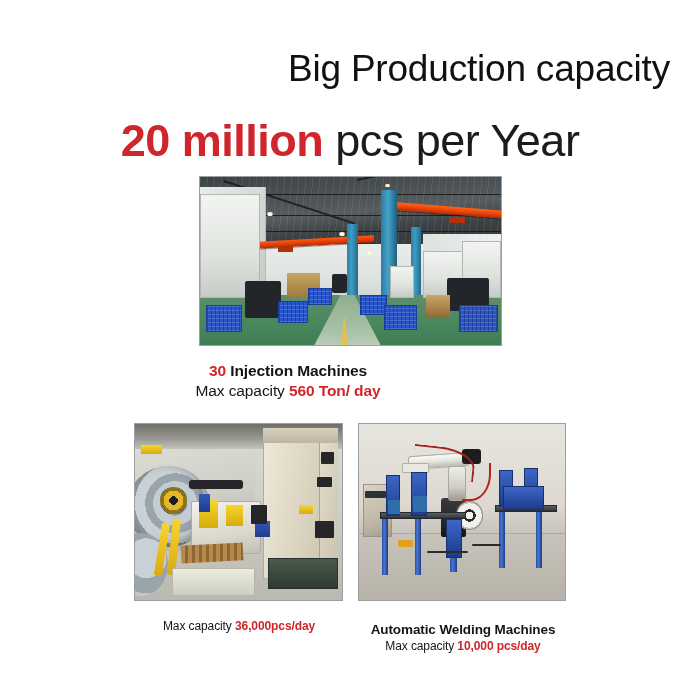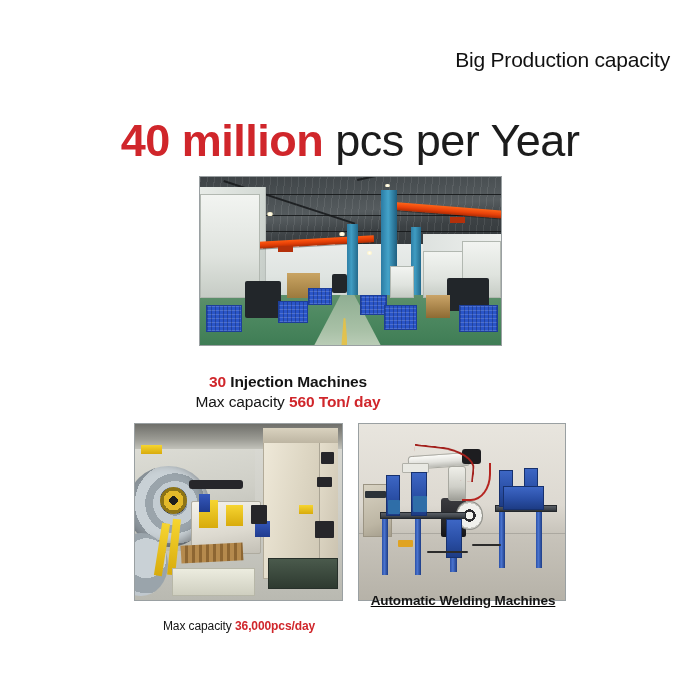--- a/index.html
+++ b/index.html
@@ -34,21 +34,21 @@
   }
   .logo-sub {
     position:absolute; left:38px; top:46px; width:108px; height:7px;
     font-size:5px; color:#2a2a2a; letter-spacing:0.4px;
     font-family:"Liberation Sans", sans-serif; white-space:nowrap;
     overflow:hidden; opacity:.75;
   }
 
   .headline-right {
     position:absolute; right:30px; top:48px;
-    font-size:21px; color:#111; font-weight:400;
+    font-size:37px; color:#111; font-weight:400;
     letter-spacing:-0.2px; white-space:nowrap;
   }
 
   
   .bigline {
     position:absolute; left:0; top:113px; width:700px;
     text-align:center; white-space:nowrap;
     font-size:45px; font-weight:400; letter-spacing:-0.5px;
     line-height:56px;
   }
@@ -273,39 +273,39 @@
     border:1px solid #9b9483;
   }
   .w-small { position:absolute; background:#2c3238; border-radius:1px; }
 
   
   .cap { position:absolute; text-align:center; white-space:nowrap; }
   .cap .l1 { font-size:15.5px; font-weight:700; color:#151515; letter-spacing:-0.1px; }
   .cap .l2 { font-size:15.5px; font-weight:400; color:#151515; letter-spacing:-0.1px; margin-top:2px;}
   .cap .red { color:#d0262b; font-weight:700; }
 
-  .cap-top   { left:0; top:362px; width:576px;margin-top:11px; }
+  .cap-top   { left:0; top:362px; width:576px; }
   .cap-left  { left:124px; top:617px; width:230px; }
-  .cap-right { left:348px; top:593px; width:230px;text-decoration:underline; }
+  .cap-right { left:348px; top:622px; width:230px; }
   .cap-left .l1, .cap-right .l1 { font-size:13.5px; }
   .cap-left .l2, .cap-right .l2 { font-size:12px; }
 </style>
 </head>
 <body>
 
 <div class="page">
 
   <div class="header">
 
 
     <div class="headline-right">Big Production capacity</div>
   </div>
 
   <div class="bigline">
-    <span class="red">40 million</span><span class="blk"> pcs per Year</span>
+    <span class="red">20 million</span><span class="blk"> pcs per Year</span>
   </div>
 
   <div class="photo photo-top">
     <div class="ph-inner">
       <div class="t-roof">
         <div class="t-roof-ribs"></div>
         <div class="t-apex"></div>
         <div class="t-apex2"></div>
         <div class="t-truss" style="top:22%;"></div>
         <div class="t-truss" style="top:48%;"></div>
@@ -435,15 +435,16 @@
       <div class="w-small" style="left:33%; top:72%; width:20%; height:2px; background:#2b2b2b;"></div>
     </div>
   </div>
 
   <div class="cap cap-left">
     <div class="l2"><span>Max capacity </span><span class="red">36,000pcs/day</span></div>
   </div>
 
   <div class="cap cap-right">
     <div class="l1">Automatic Welding Machines</div>
+    <div class="l2"><span>Max capacity </span><span class="red">10,000 pcs/day</span></div>
   </div>
 
 </div>
 
 </body></html>

